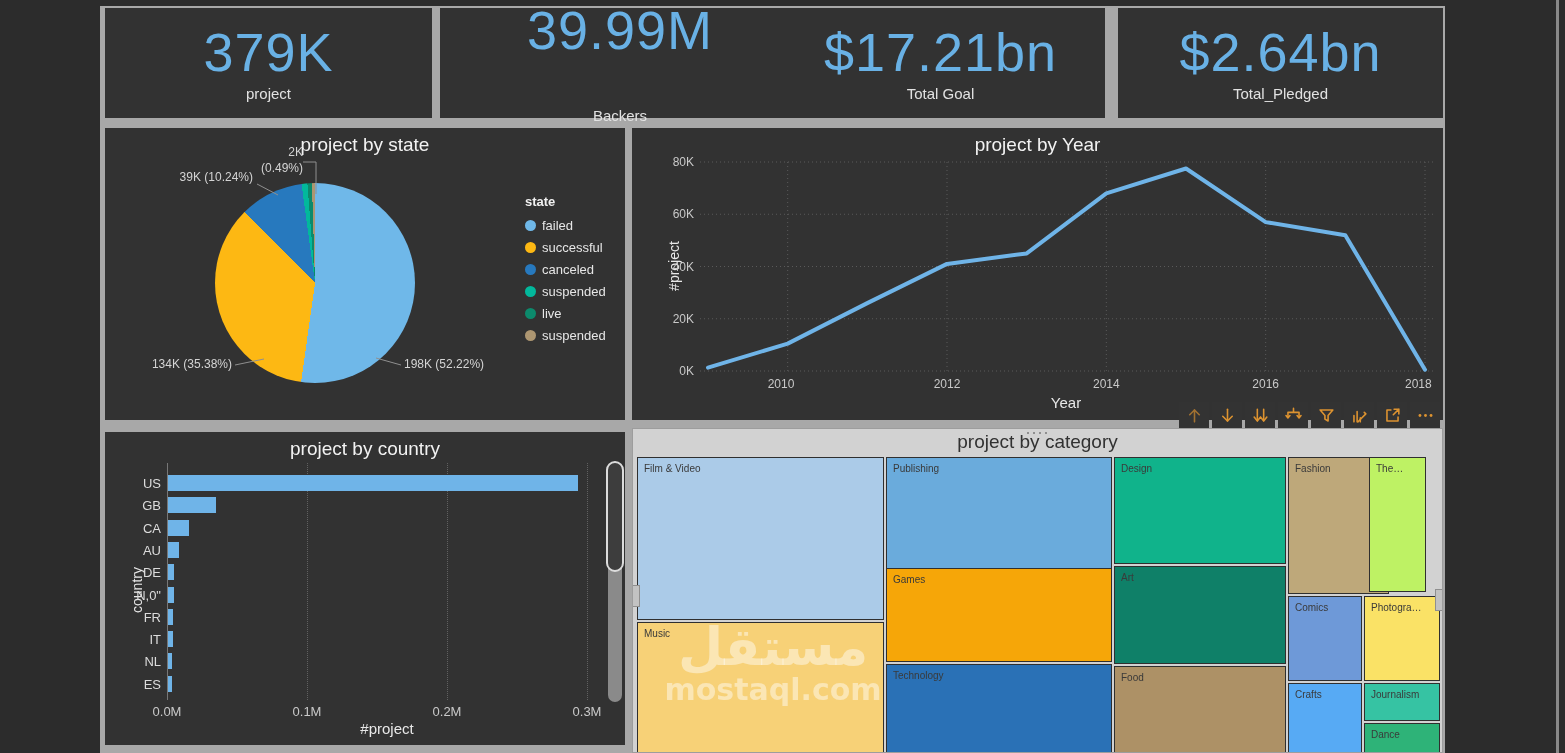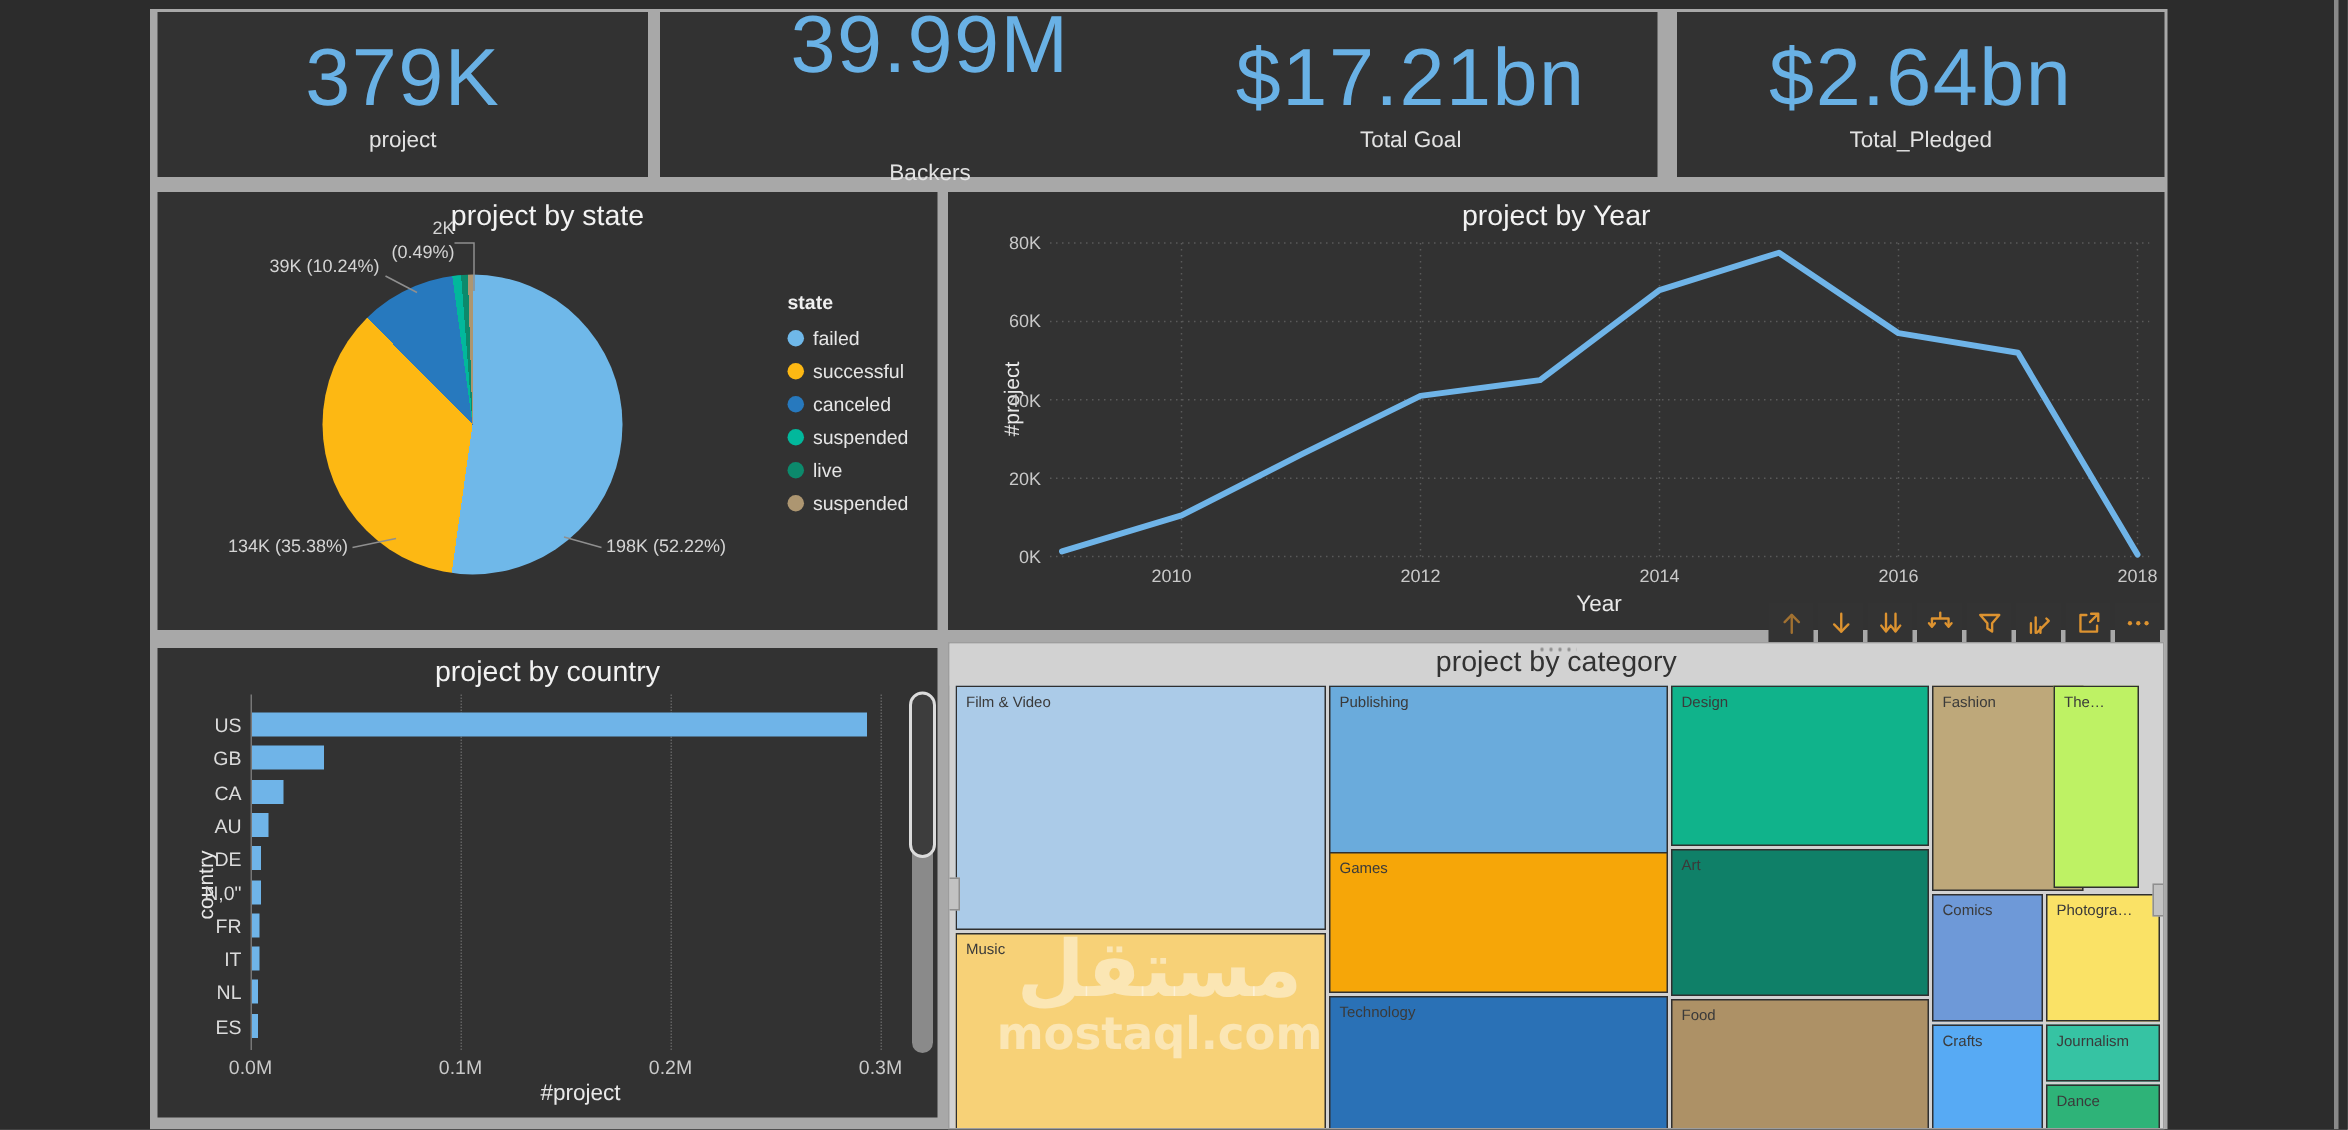--- a/index.html
+++ b/index.html
@@ -160,21 +160,21 @@
     <div id="line-ticks">
         <div class="tick" style="left: 30px; width: 32px; text-align: right; top: 236px;">0K</div>
         <div class="tick" style="left: 30px; width: 32px; text-align: right; top: 183.75px;">20K</div>
         <div class="tick" style="left: 30px; width: 32px; text-align: right; top: 131.5px;">40K</div>
         <div class="tick" style="left: 30px; width: 32px; text-align: right; top: 79.25px;">60K</div>
         <div class="tick" style="left: 30px; width: 32px; text-align: right; top: 27px;">80K</div>
         <div class="tick" style="left: 135.667px; width: 40px; text-align: left; top: 249px;">2010</div>
         <div class="tick" style="left: 295px; width: 40px; text-align: center; top: 249px;">2012</div>
         <div class="tick" style="left: 454.333px; width: 40px; text-align: center; top: 249px;">2014</div>
         <div class="tick" style="left: 613.667px; width: 40px; text-align: center; top: 249px;">2016</div>
-        <div class="tick" style="left: 773px; width: 40px; text-align: center; top: 249px;">2018</div>
+        <div class="tick" style="left: 773px; width: 40px; top: 249px;">2018</div>
       </div>
     <div class="x-axis-title" style="left:404px;top:266px;width:60px;text-align:center;">Year</div>
   </div>
 
   <div class="vis-toolbar" id="vis-toolbar">
       <div class="tool">
         <svg viewBox="0 0 24 24" opacity=".65">
           <path d="M12 20V5" stroke="#dd9330" stroke-width="2" fill="none" stroke-linecap="round" stroke-linejoin="round"></path>
           <path d="M6 11l6-6 6 6" stroke="#dd9330" stroke-width="2" fill="none" stroke-linecap="round" stroke-linejoin="round"></path>
         </svg>

